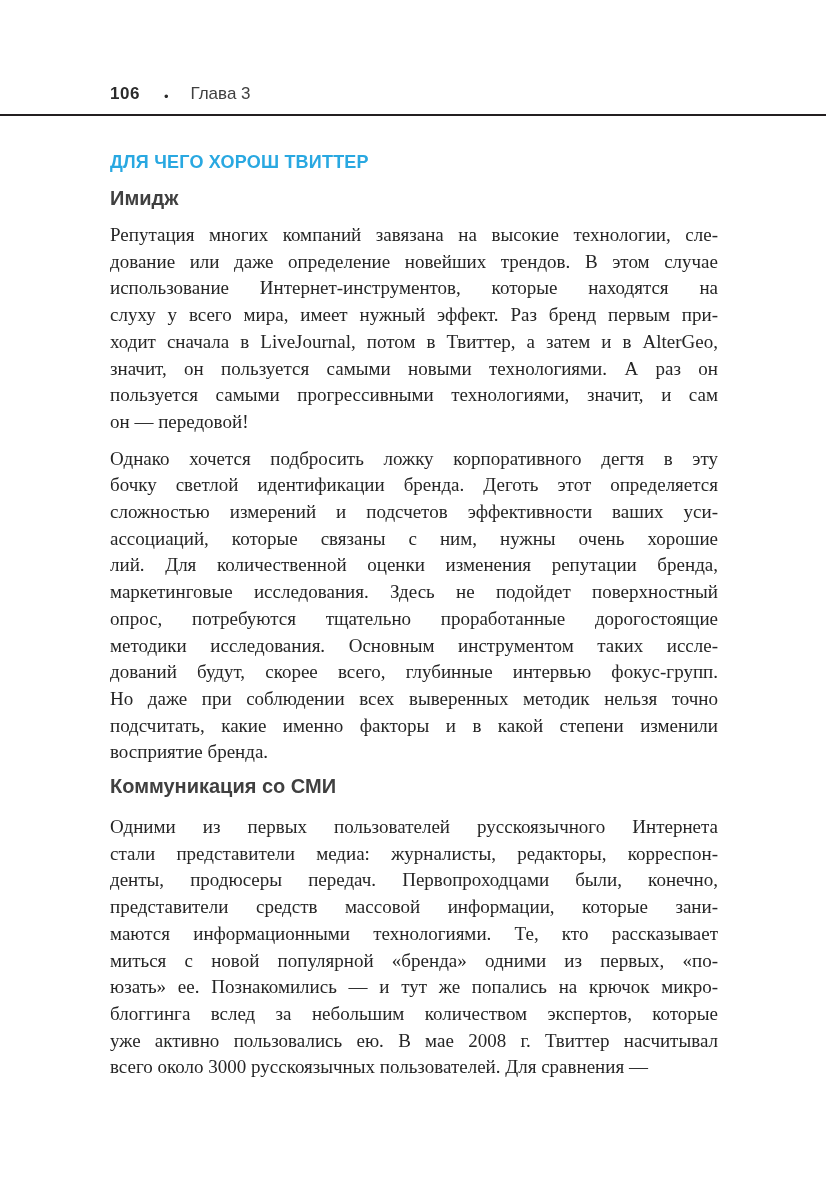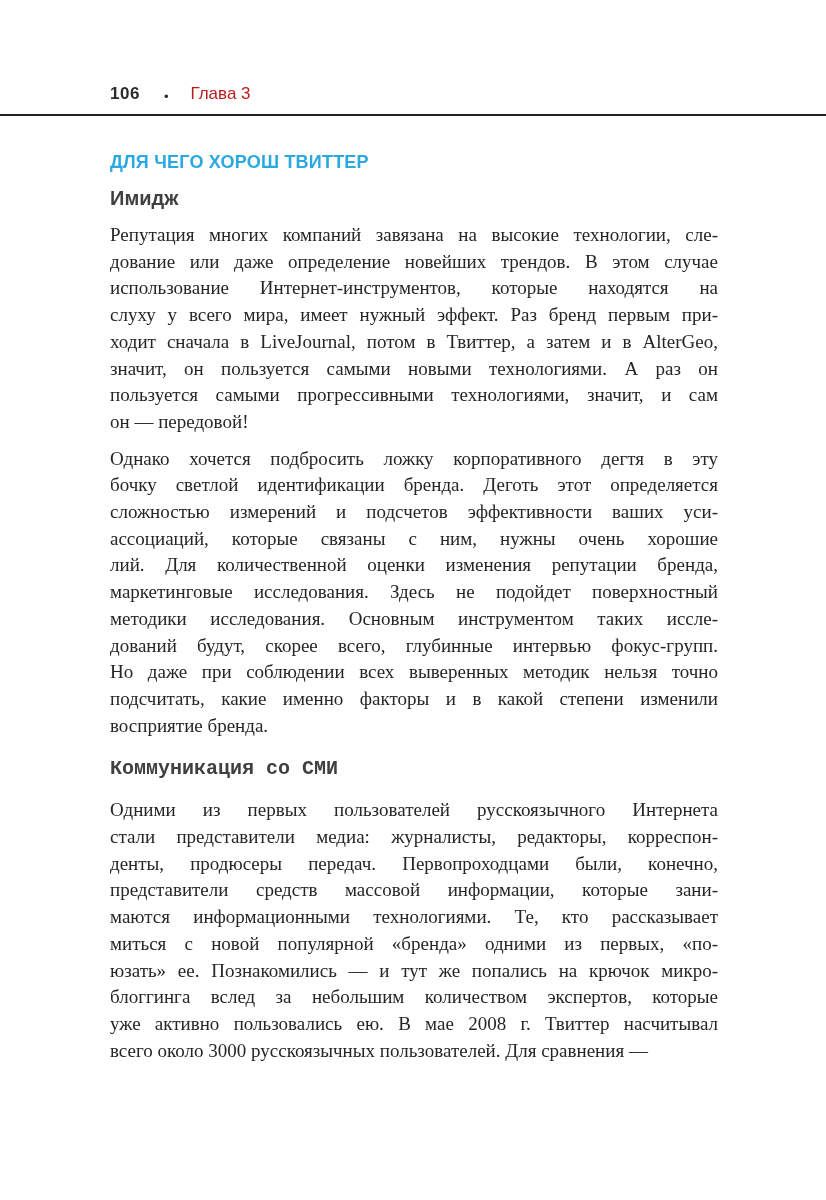--- a/index.html
+++ b/index.html
@@ -18,21 +18,21 @@
     top: 84px;
     left: 110px;
     display: flex;
     align-items: flex-end;
     font-family: "Liberation Sans", sans-serif;
     font-size: 17px;
     color: #2b2b2b;
   }
   .running-head .pagenum { font-weight: 700; letter-spacing: 0.5px; }
   .running-head .dot { margin: 0 22px 0 24px; font-size: 13px; color: #2b2b2b; }
-  .running-head .chapter { font-weight: 400; color: #b91c1c; }
+  .running-head .chapter { font-weight: 400; color: #404040; }
   .head-rule {
     position: absolute;
     top: 114px;
     left: 0;
     width: 826px;
     height: 2px;
     background: #231f20;
   }
   
   .content {
@@ -51,21 +51,21 @@
     color: #29a8e1;
   }
   h2.sub-heading {
     margin: 9px 0 0 0;
     font-family: "Liberation Sans", sans-serif;
     font-weight: 700;
     font-size: 20px;
     line-height: 24px;
     color: #404040;
   }
-  h2.sub-heading.second { margin-top: 18px; font-family: Liberation Mono, monospace; }
+  h2.sub-heading.second { margin-top: 8px; }
   .para {
     margin: 12px 0 0 0;
     font-size: 19px;
     line-height: 26.7px;
   }
   .para + .para { margin-top: 10px; }
   .para.after-heading-2 { margin-top: 16px; }
   .line {
     text-align: justify;
     text-align-last: justify;
@@ -105,20 +105,21 @@
         <div class="line last">он — передовой!</div>
       </div>
 
     <div class="para">
         <div class="line">Однако хочется подбросить ложку корпоративного дегтя в эту</div>
         <div class="line">бочку светлой идентификации бренда. Деготь этот определяется</div>
         <div class="line">сложностью измерений и подсчетов эффективности ваших уси-</div>
         <div class="line">ассоциаций, которые связаны с ним, нужны очень хорошие</div>
         <div class="line">лий. Для количественной оценки изменения репутации бренда,</div>
         <div class="line">маркетинговые исследования. Здесь не подойдет поверхностный</div>
+        <div class="line">опрос, потребуются тщательно проработанные дорогостоящие</div>
         <div class="line">методики исследования. Основным инструментом таких иссле-</div>
         <div class="line">дований будут, скорее всего, глубинные интервью фокус-групп.</div>
         <div class="line">Но даже при соблюдении всех выверенных методик нельзя точно</div>
         <div class="line">подсчитать, какие именно факторы и в какой степени изменили</div>
         <div class="line last">восприятие бренда.</div>
       </div>
 
     <h2 class="sub-heading second">Коммуникация со СМИ</h2>
 
     <div class="para after-heading-2">

